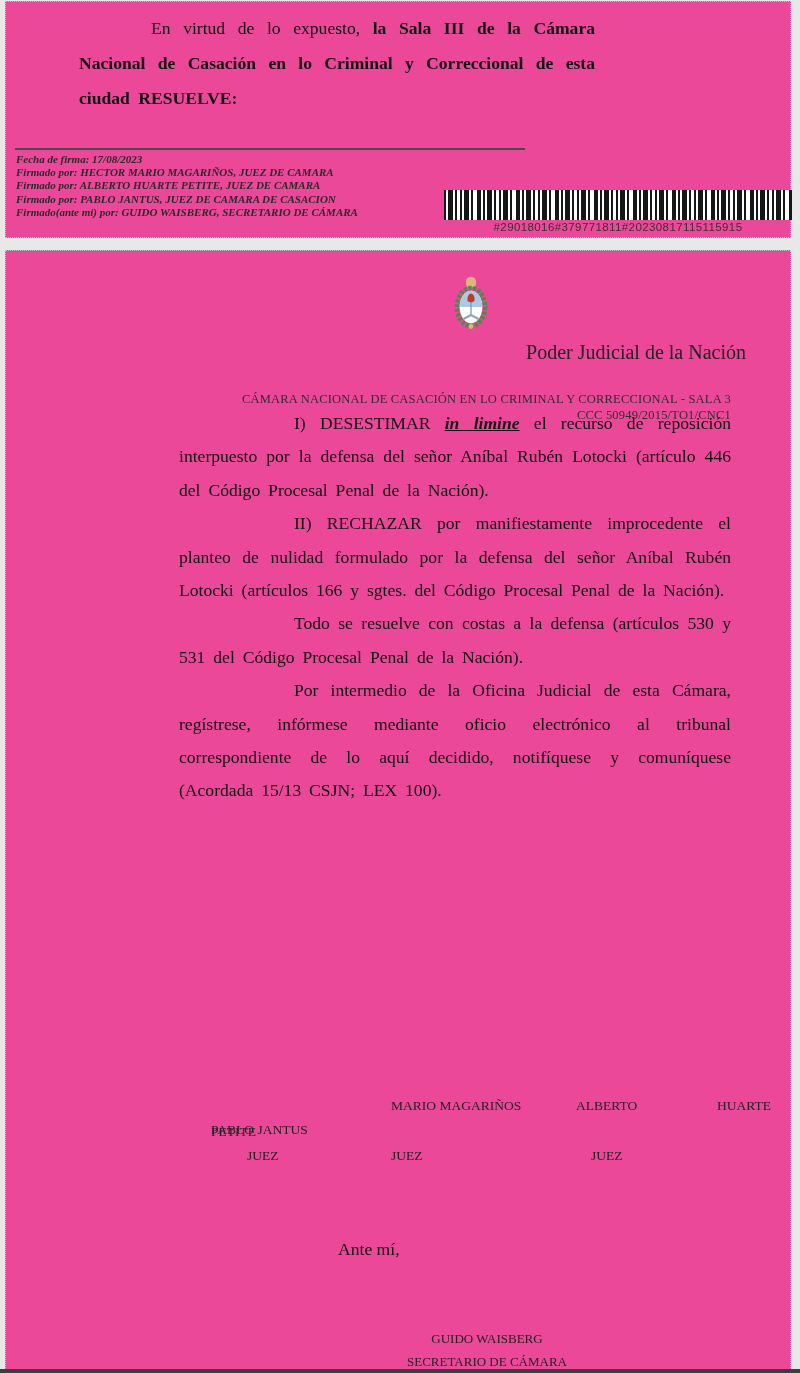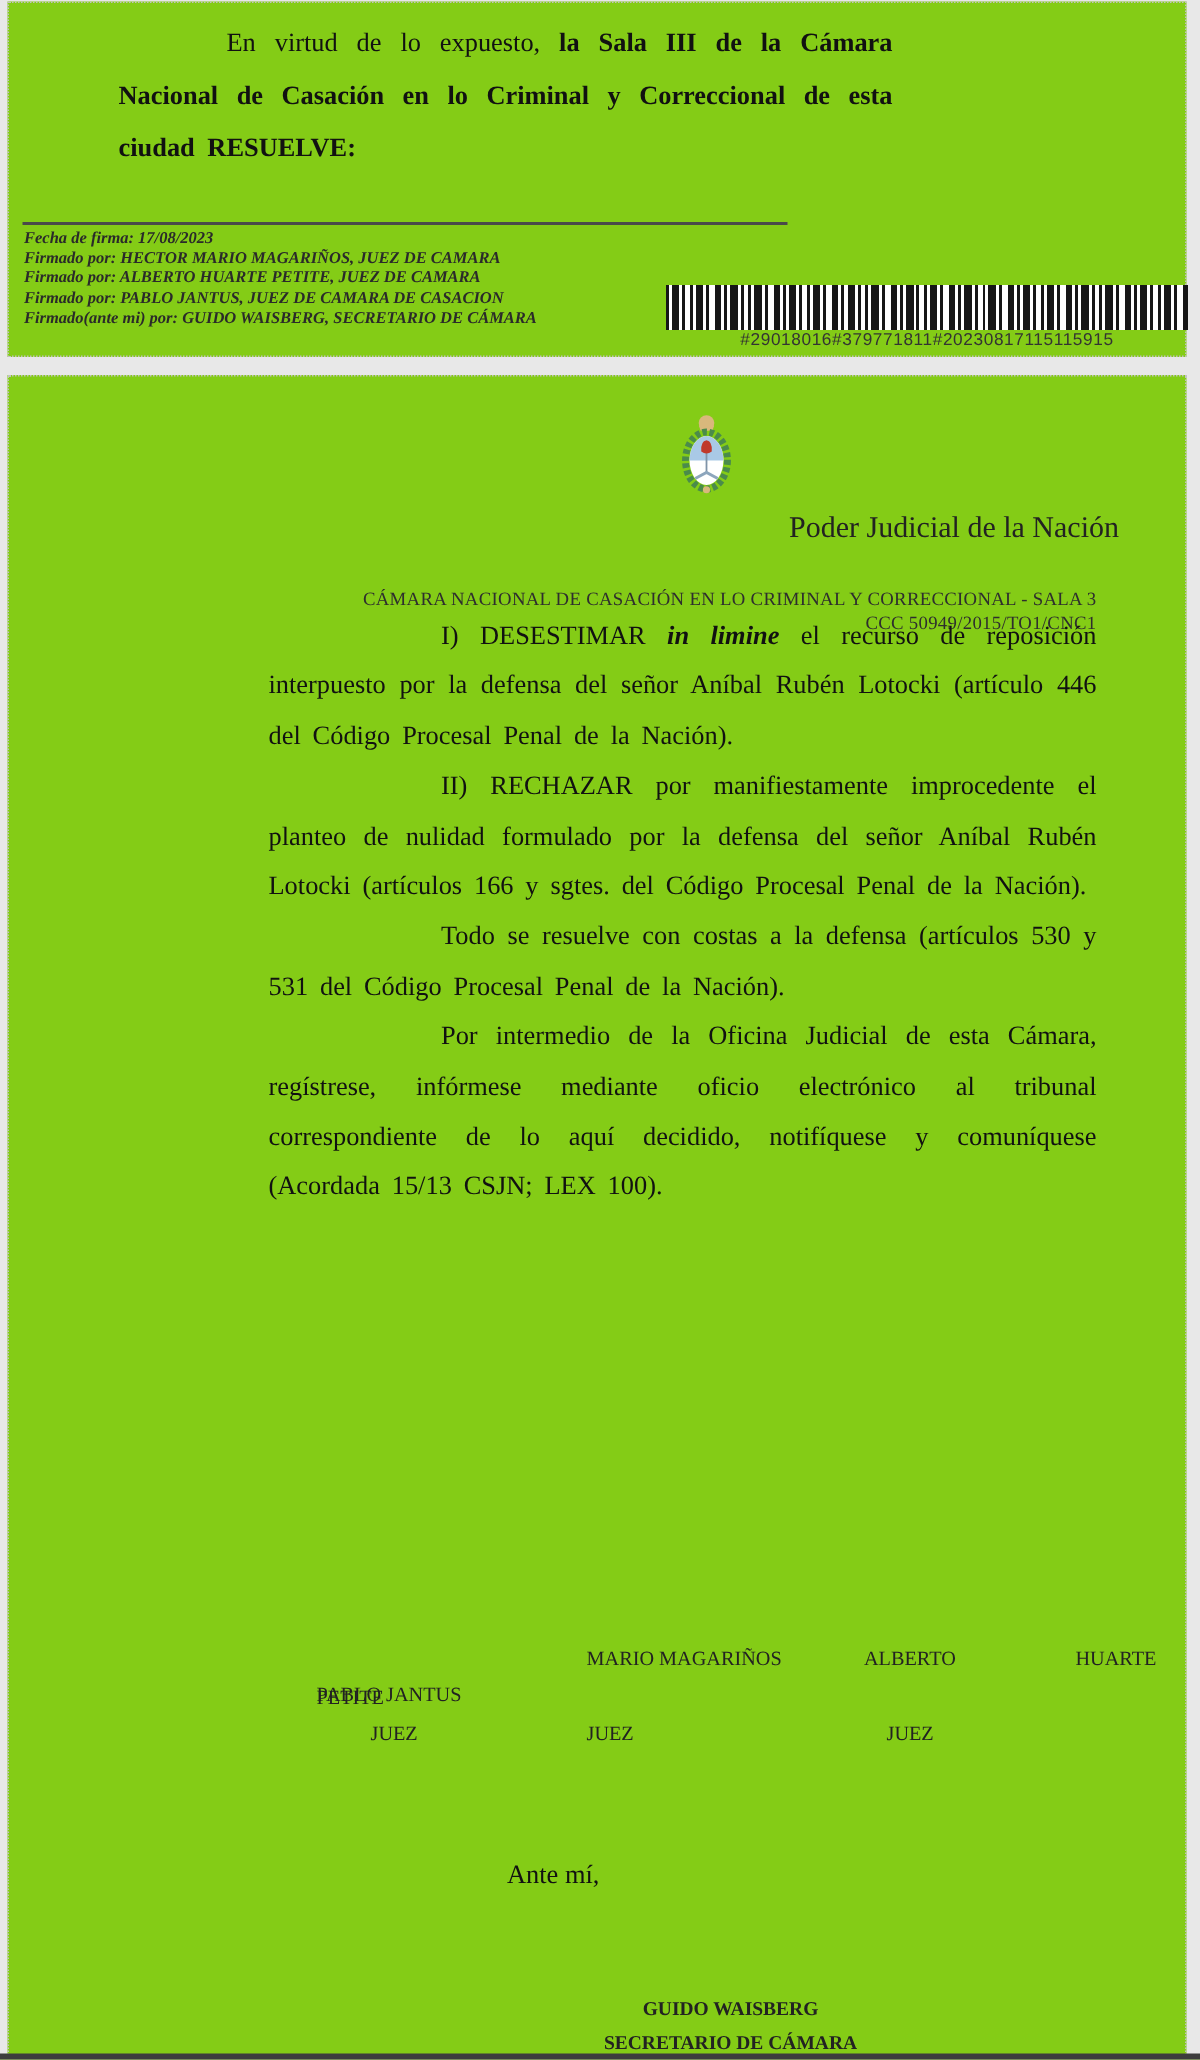--- a/index.html
+++ b/index.html
@@ -8,21 +8,21 @@
     position:relative;
     background:#e8e8e8;
     font-family:"Liberation Serif","DejaVu Serif",serif;
     color:#1c1c1c;
     overflow:hidden;
   }
   .page {
     position:absolute;
     left:5px;
     width:786px;
-    background:#84cc16;
+    background:#ec4899;
     border:1px dotted #c2c2c2;
   }
   #page1 { top:1px; height:237px; }
   #page2 { top:250px; height:1122px; }
 
   
   .p1-paragraph {
     position:absolute; left:73px; top:9px; width:516px;
     font-size:17.6px; line-height:35px;
     text-align:justify; text-indent:72px;
@@ -71,41 +71,41 @@
     color:#2e2e2e; letter-spacing:.2px;margin-top:24px;
   }
   .body-text {
     position:absolute; left:173px; top:156px; width:552px;
     font-size:17.6px; line-height:33.4px;
     text-align:justify; text-indent:115px;
     word-spacing:3.5px; color:#111;
   }
   .body-text p { margin:0; }
   .body-text .b { font-weight:normal; }
-  .body-text .bi { font-weight:bold; font-style:italic; }
+  .body-text .bi { font-weight:bold; font-style:italic;text-decoration:underline; }
 
   .judges { position:absolute; left:0; top:847px; width:786px; height:80px;
     font-size:13.5px; color:#222; }
   .judges span { position:absolute; white-space:nowrap; }
   .j-n1 { left:205px; top:0;margin-top:24px; }
   .j-n2 { left:385px; top:0; }
   .j-n3 { left:570px; top:0; }
   .j-n4 { left:667px; top:0;margin-left:44px; }
   .j-n5 { left:205px; top:26px; }
   .j-t1 { left:241px; top:50px; }
   .j-t2 { left:385px; top:50px; }
   .j-t3 { left:585px; top:50px; }
 
   .ante-mi {
     position:absolute; left:332px; top:988px;
     font-size:17.6px; color:#111;
   }
   .secretary {
     position:absolute; left:326px; top:1076px; width:310px;
-    text-align:center; font-size:13px; line-height:23px; color:#222;font-weight:bold;
+    text-align:center; font-size:13px; line-height:23px; color:#222;
   }
 
   .bottom-edge {
     position:absolute; left:0; top:1369px; width:800px; height:4px;
     background:#3d3d3d; z-index:5;
   }
 </style>
 </head>
 <body>
 

